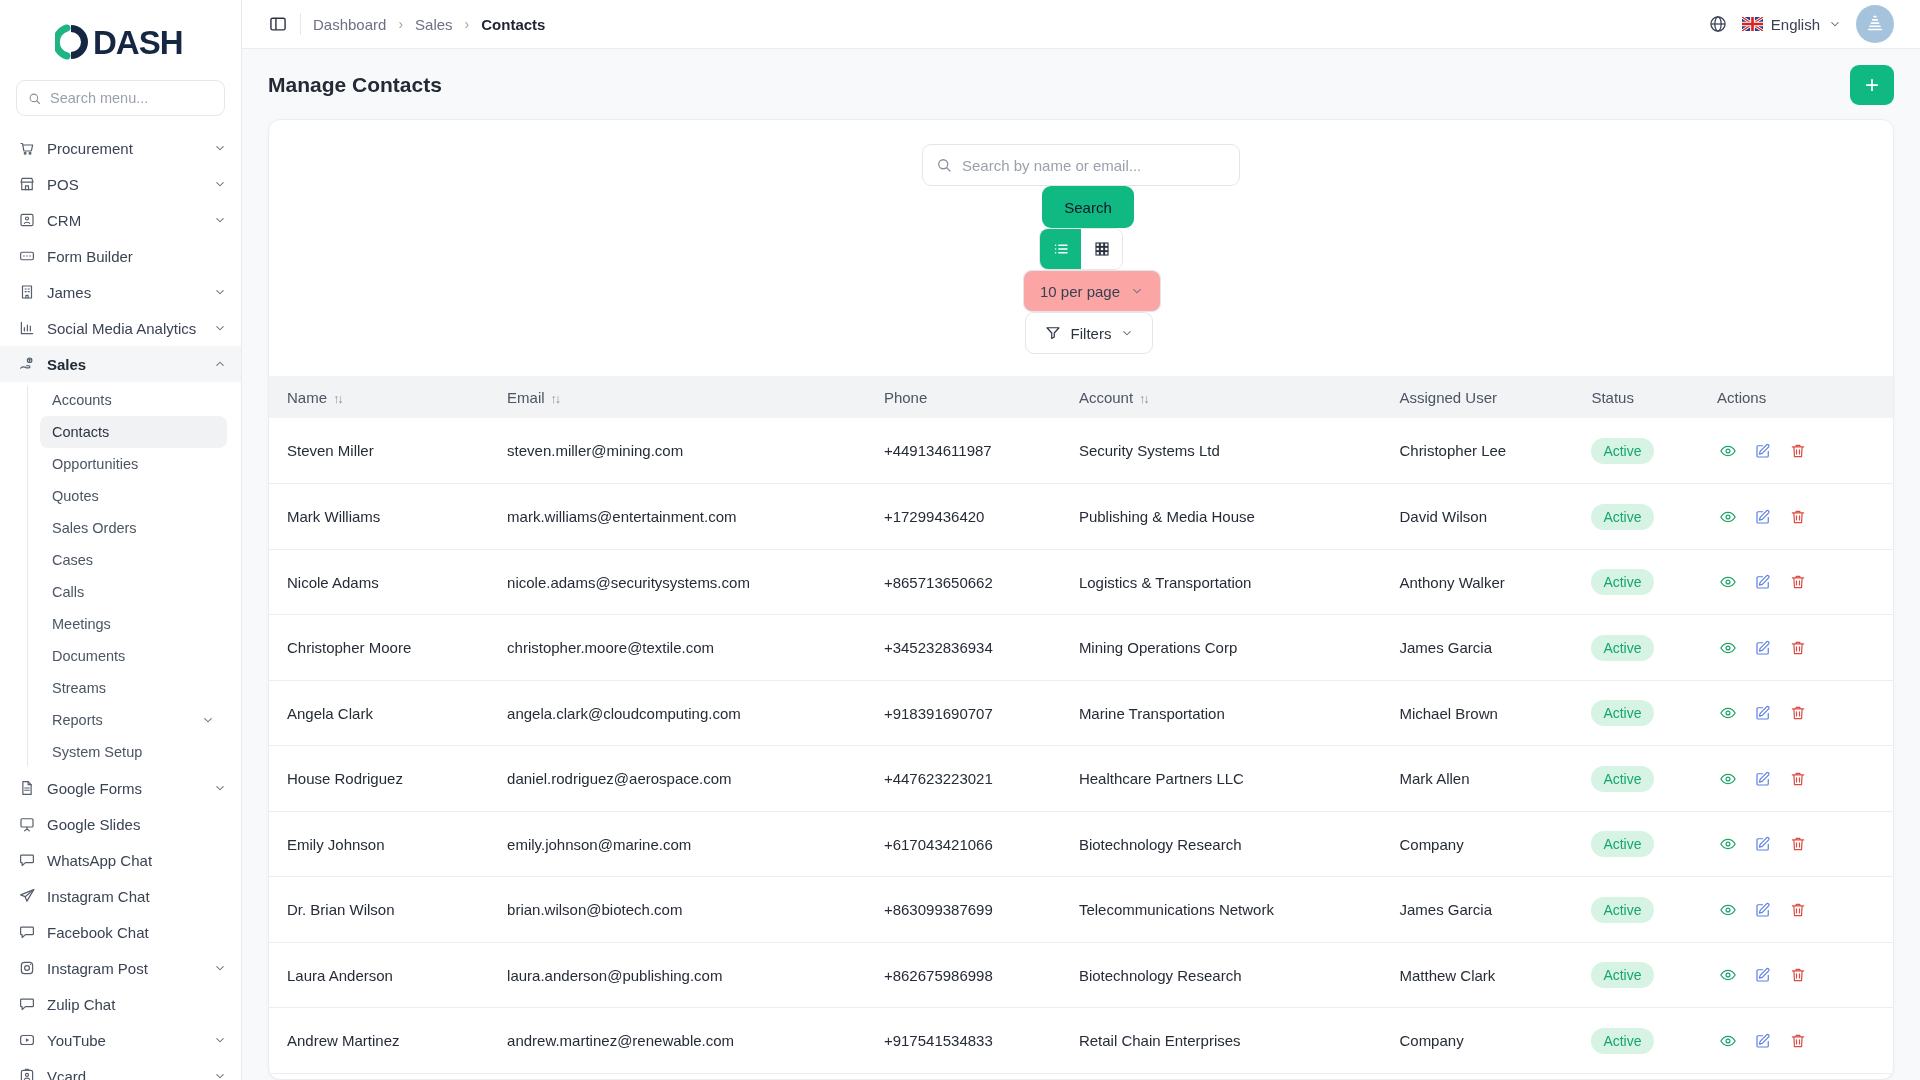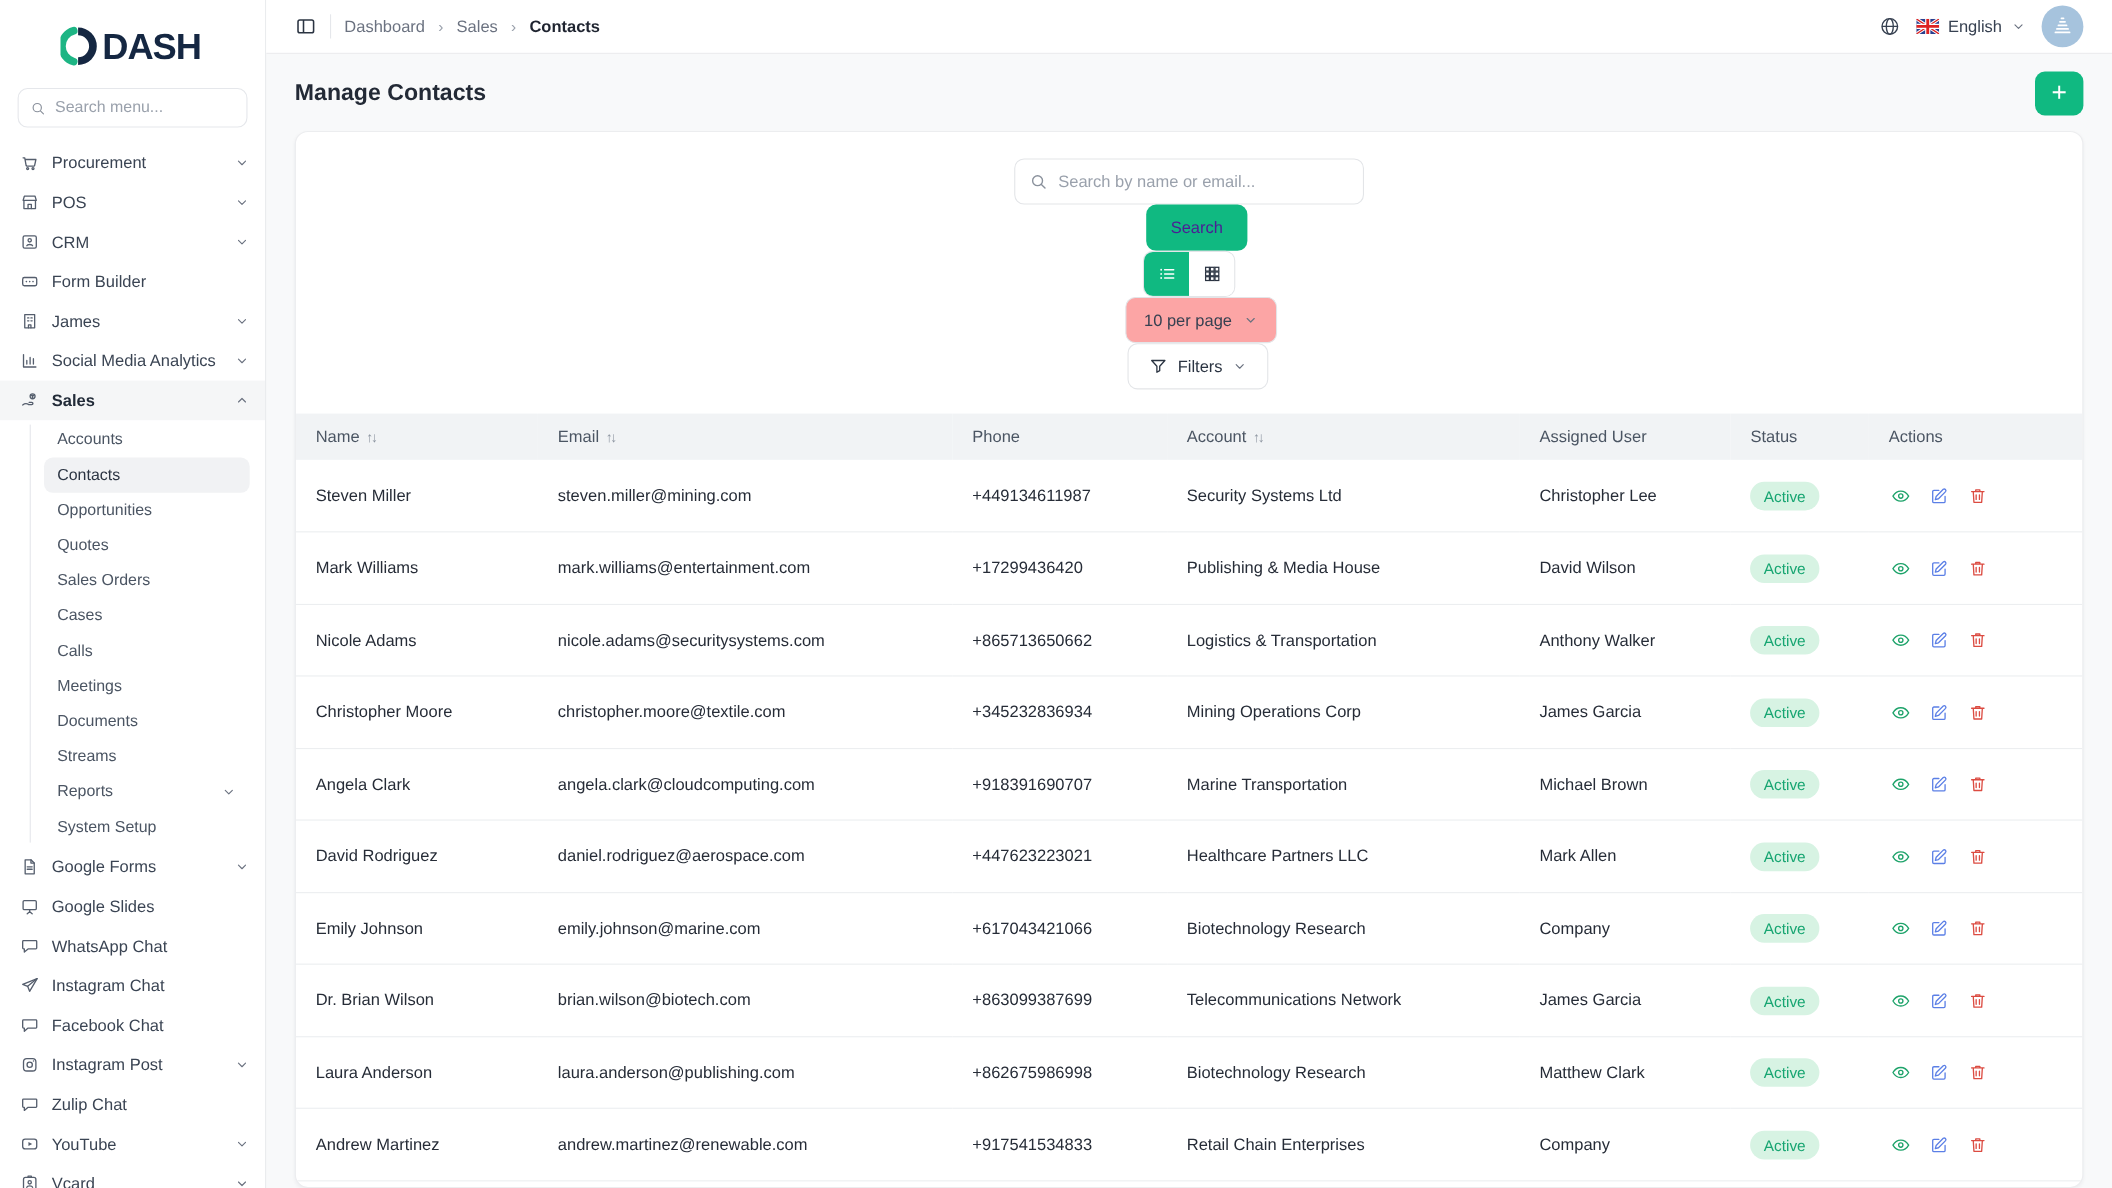--- a/index.html
+++ b/index.html
@@ -47,21 +47,21 @@
   .add-btn { width:44px; height:40px; border:0; border-radius:9px; background:#10b981; color:#fff;
     font-size:24px; line-height:1; cursor:pointer; display:flex; align-items:center; justify-content:center; }
 
   .card { margin:4px 26px 0; background:#fff; border:1px solid #ecedef; border-radius:12px;
     box-shadow:0 1px 3px rgba(20,30,50,.04); overflow:hidden; }
   .toolbar { display:flex; align-items:center; padding:24px 24px 22px;flex-direction:column; }
   .search-box { display:flex; align-items:center; gap:9px; width:318px; height:42px;
     border:1px solid #e3e5e8; border-radius:9px; padding:0 12px; color:#8a919c; background:#fff; }
   .search-box input { border:0; outline:none; flex:1; font-size:15px; color:#374151; font-family:inherit; }
   .search-box input::placeholder { color:#9aa1ac; }
-  .search-btn { margin-left:14px; height:42px; padding:0 22px; background:#10b981; color:#4c1d95;
+  .search-btn { margin-left:14px; height:42px; padding:0 22px; background:#10b981; color:#0f172a;
     border:0; border-radius:9px; font-size:15px; cursor:pointer; font-family:inherit; }
   .toolbar .spacer { flex:1; }
   .view-toggle { display:flex; border:1px solid #e3e5e8; border-radius:9px; overflow:hidden; height:42px; }
   .vt-btn { width:41px; height:100%; display:flex; align-items:center; justify-content:center;
     background:#fff; border:0; cursor:pointer; color:#2b3442; }
   .vt-btn.active { background:#10b981; color:#fff; }
   .per-page { margin-left:22px; height:42px; display:flex; align-items:center; gap:10px; padding:0 16px;
     border:1px solid #e3e5e8; border-radius:9px; font-size:15px; color:#374151; cursor:pointer; background:#fca5a5; }
   .filters-btn { margin-left:16px; height:42px; display:flex; align-items:center; gap:9px; padding:0 18px;
     border:1px solid #e3e5e8; border-radius:9px; font-size:15px; color:#2b3442; cursor:pointer; background:#fff; }
@@ -676,21 +676,21 @@
                   </button>
               <button class="act del">
                     <svg class="ic">
                       <use href="#i-trash"></use>
                     </svg>
                   </button>
             </div>
               </td>
           </tr>
           <tr>
-            <td>David Rodriguez</td>
+            <td>House Rodriguez</td>
             <td>daniel.rodriguez@aerospace.com</td>
             <td>+447623223021</td>
             <td>Healthcare Partners LLC</td>
             <td>Mark Allen</td>
             <td><span class="badge">Active</span></td>
             <td>
                 <div class="actions">
               <button class="act view">
                     <svg class="ic">
                       <use href="#i-eye"></use>

